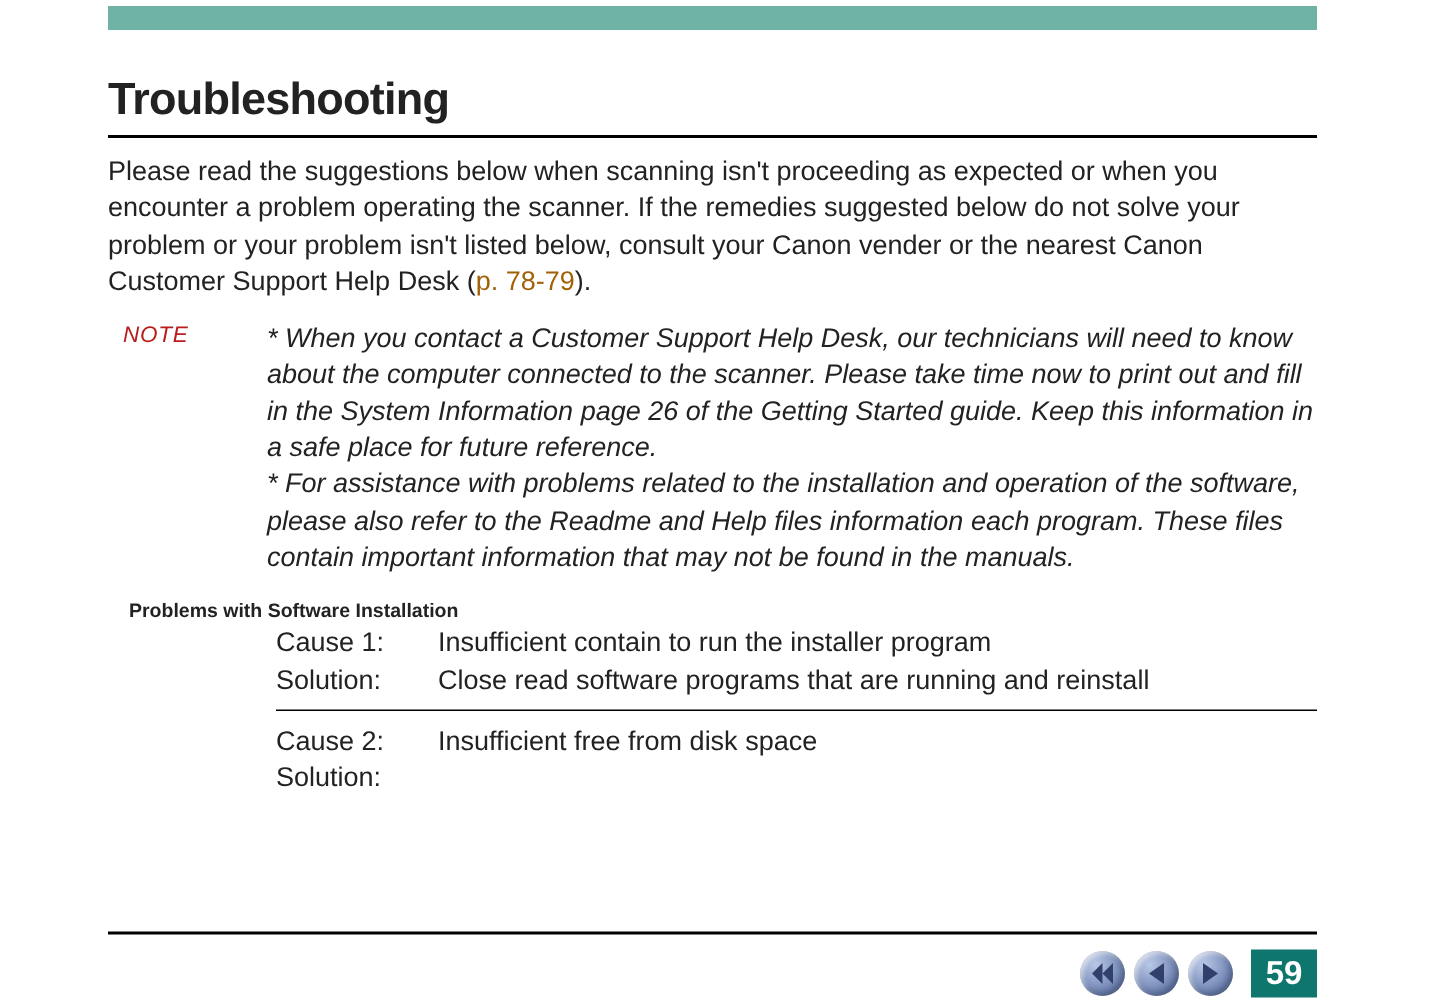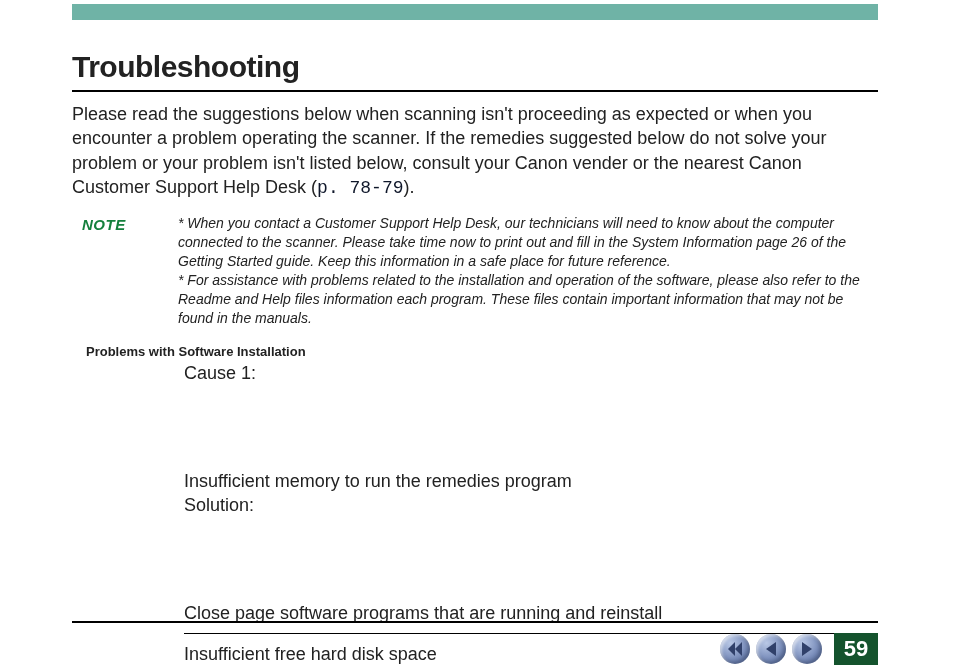--- a/index.html
+++ b/index.html
@@ -40,45 +40,44 @@
     height: 2px;
     background: #000;
     margin-bottom: 10px;
   }
   .intro {
     font-size: 18px;
     line-height: 1.35;
     margin-bottom: 14px;
   }
   .link {
-    color: #0f172a;
-    font-family: Liberation Mono, monospace;
+    color: #a16207;
   }
   .note-row {
     display: flex;
     align-items: flex-start;
     margin-bottom: 16px;
   }
   .note-badge {
     flex: 0 0 106px;
     padding-top: 2px;
   }
   .note-badge span {
     display: inline-block;
     font-size: 15px;
-    font-weight: 700;
+    font-weight: 400;
     letter-spacing: 0.5px;
     font-style: italic;
-    color: #15803d;
+    color: #b91c1c;
     text-shadow: 1px 0 0 #fff, -1px 0 0 #fff;
     padding-left: 10px;
   }
   .note-body {
     font-style: italic;
-    font-size: 14px;
+    font-size: 18px;
     line-height: 1.35;
     flex: 1;
   }
   .note-body .ast {
     font-style: italic;
   }
   h2.section {
     margin: 6px 0 2px 14px;
     font-size: 13px;
     font-weight: 700;
@@ -89,21 +88,20 @@
     font-style: italic;
     font-weight: 700;
   }
   .problem-block {
     margin-left: 112px;
     font-size: 18px;
     line-height: 1.35;
   }
   .cs-row {
     display: flex;
-    flex-direction: column;
   }
   .cs-label {
     flex: 0 0 108px;
   }
   .cs-text {
     flex: 1;
   }
   .divider {
     height: 1px;
     background: #000;
@@ -134,21 +132,21 @@
     justify-content: center;
     background: radial-gradient(circle at 35% 30%, #b9c8e6, #6a7fb0 70%);
     box-shadow: inset -2px -2px 4px rgba(0,0,0,0.25), inset 2px 2px 3px rgba(255,255,255,0.6);
     cursor: pointer;
   }
   .nav-btn svg { display:block; }
   .page-num {
     margin-left: 6px;
     width: 44px;
     height: 32px;
-    background: #14532d;
+    background: #0f766e;
     color: #fff;
     font-size: 22px;
     font-weight: 700;
     display: flex;
     align-items: center;
     justify-content: center;
   }
 </style>
 </head>
 <body>
@@ -172,33 +170,34 @@
         <div class="ast">*   When you contact a Customer Support Help Desk, our technicians will need to know about the computer connected to the scanner. Please take time now to print out and fill in the System Information page 26 of the Getting Started guide. Keep this information in a safe place for future reference.</div>
         <div class="ast">*   For assistance with problems related to the installation and operation of the software, please also refer to the Readme and Help files information each program. These files contain important information that may not be found in the manuals.</div>
       </div>
     </div>
 
     <h2 class="section">Problems with Software Installation</h2>
 
     <div class="problem-block">
       <div class="cs-row">
         <div class="cs-label">Cause 1:</div>
-        <div class="cs-text">Insufficient memory to run the remedies program</div>
+        <div class="cs-text">Insufficient contain to run the installer program</div>
       </div>
       <div class="cs-row">
         <div class="cs-label">Solution:</div>
-        <div class="cs-text">Close page software programs that are running and reinstall</div>
+        <div class="cs-text">Close read software programs that are running and reinstall</div>
       </div>
     </div>
 
     <div class="divider"></div>
 
     <div class="problem-block">
       <div class="cs-row">
-        <div class="cs-text">Insufficient free hard disk space</div>
+        <div class="cs-label">Cause 2:</div>
+        <div class="cs-text">Insufficient free from disk space</div>
       </div>
       <div class="cs-row">
         <div class="cs-label">Solution:</div>
       </div>
     </div>
   </div>
 
   <div class="bottom-rule"></div>
 
   <div class="footer">

